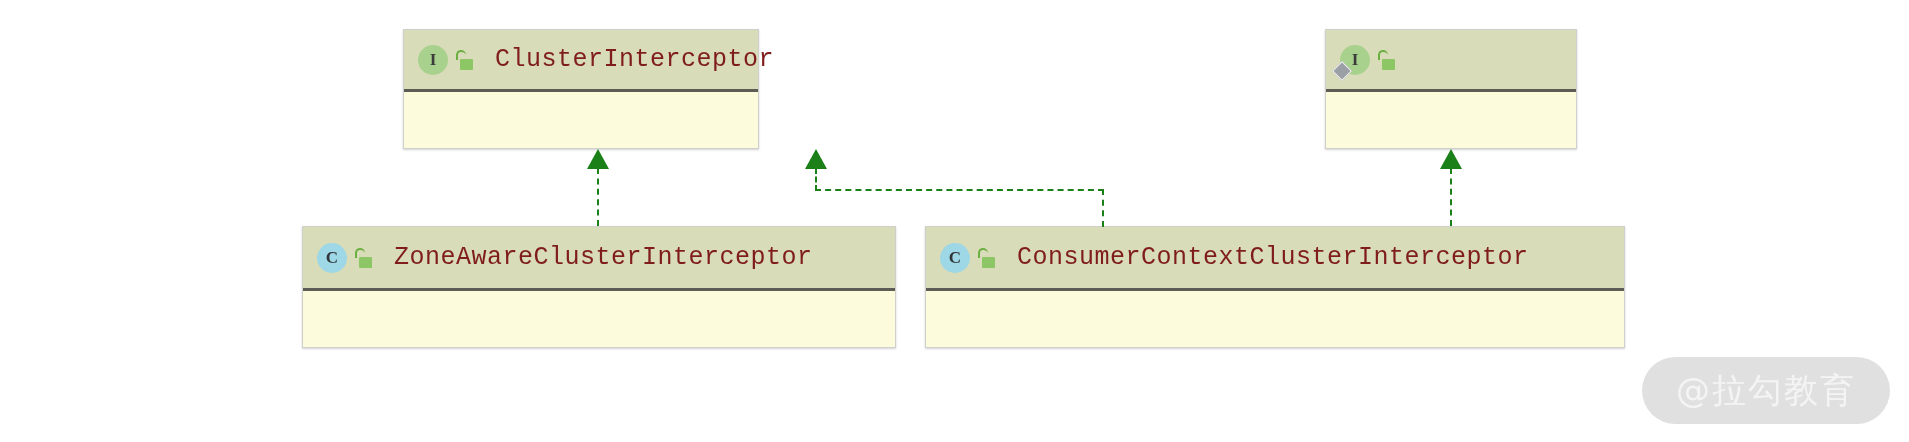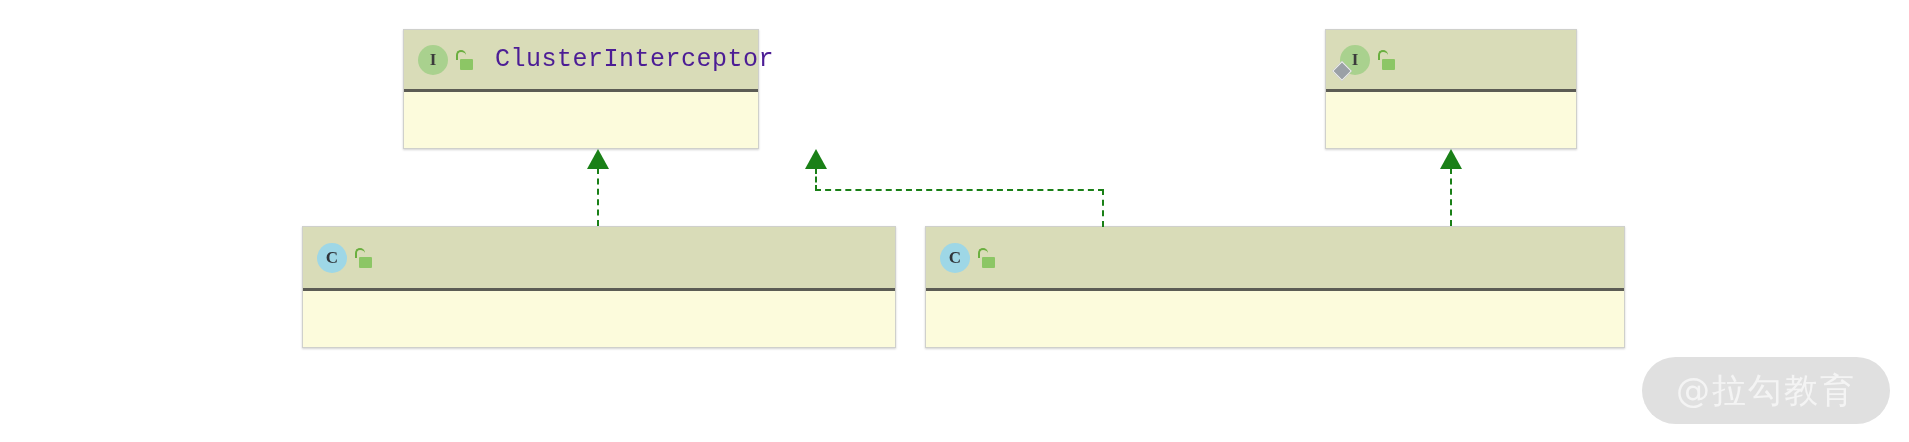--- a/index.html
+++ b/index.html
@@ -36,21 +36,21 @@
     height: 62px;
   }
   .uml-body {
     box-sizing: border-box;
     background: #fcfbdc;
     height: 56px;
   }
   .uml-title {
     font-size: 25px;
     letter-spacing: 0.5px;
-    color: #4c1d95;
+    color: #7f1d1d;
     white-space: nowrap;
     margin-left: 22px;
   }
 
   
   .badge {
     position: relative;
     width: 30px;
     height: 30px;
     border-radius: 50%;
@@ -170,31 +170,33 @@
     <div class="uml-body"></div>
   </div>
 
   <div class="uml-node" style="left:302px; top:226px; width:594px; height:122px;">
     <div class="uml-header" style="height:64px;">
       <span class="badge badge-class">C</span>
       <span class="lock-icon">
         <span class="shackle"></span>
           <span class="body"></span>
       </span>
+      <span class="uml-title">ZoneAwareClusterInterceptor</span>
     </div>
     <div class="uml-body"></div>
   </div>
 
   <div class="uml-node" style="left:925px; top:226px; width:700px; height:122px;">
     <div class="uml-header" style="height:64px;">
       <span class="badge badge-class">C</span>
       <span class="lock-icon">
         <span class="shackle"></span>
           <span class="body"></span>
       </span>
+      <span class="uml-title">ConsumerContextClusterInterceptor</span>
     </div>
     <div class="uml-body"></div>
   </div>
 
   <div class="conn-seg conn-v" style="left:597px; top:168px; height:58px;"></div>
   <div class="arrow-head" style="left:587px; top:149px;"></div>
 
   <div class="conn-seg conn-v" style="left:1102px; top:189px; height:38px;"></div>
   <div class="conn-seg conn-h" style="left:815px; top:189px; width:289px;"></div>
   <div class="conn-seg conn-v" style="left:815px; top:168px; height:23px;"></div>

